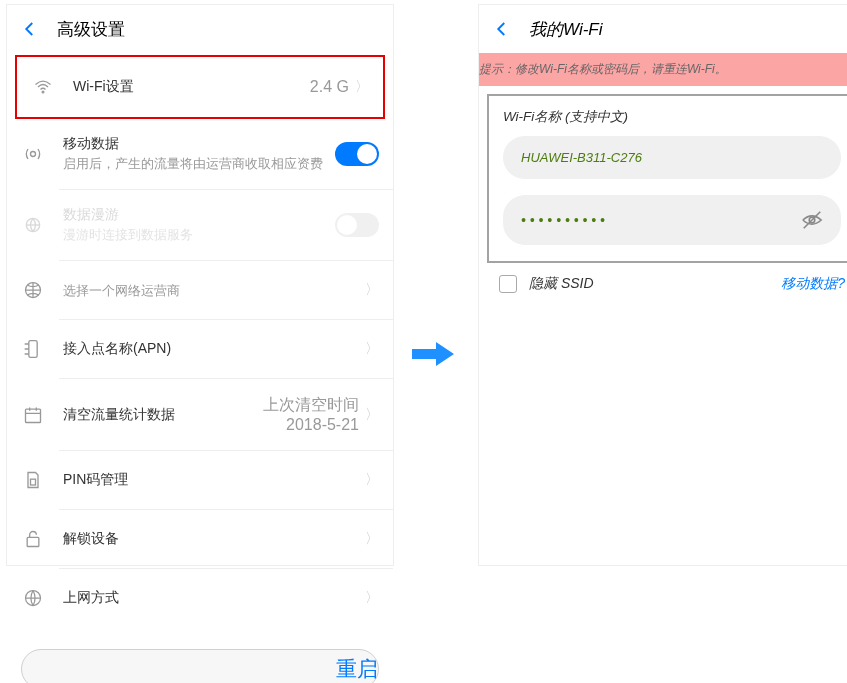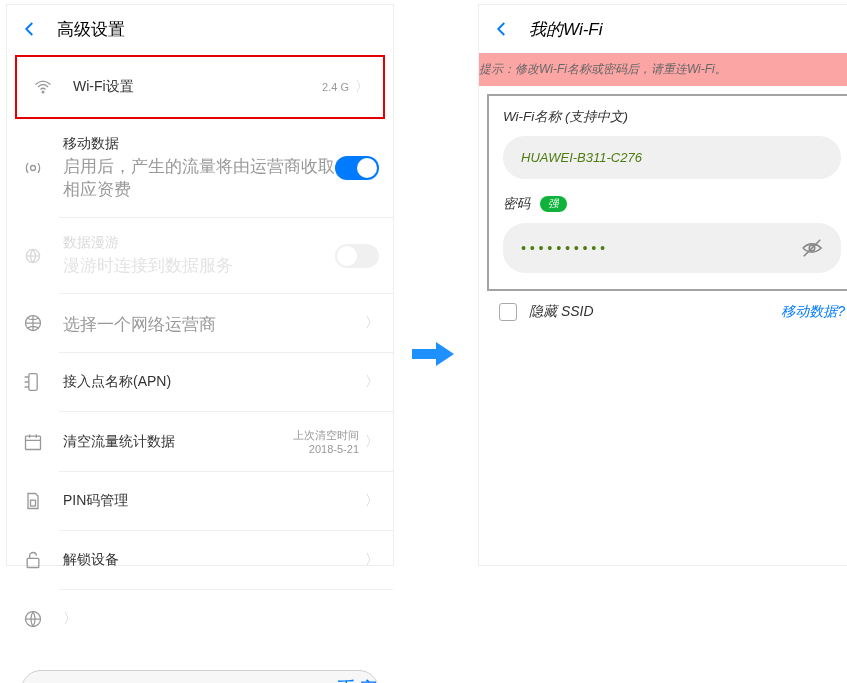--- a/index.html
+++ b/index.html
@@ -56,22 +56,22 @@
       width: 24px;
       color: #999;
       margin-right: 18px;
       flex-shrink: 0;
       display: flex;
       align-items: center;
       justify-content: center;
     }
     .list-item .content { flex: 1; }
     .item-title { font-size: 14px; color: #333; }
-    .item-sub { font-size: 17px; color: #999; margin-top: 2px; }
-    .right-val { font-size: 11px; color: #999; margin-right: 6px; text-align: right; }
+    .item-sub { font-size: 13px; color: #999; margin-top: 2px; }
+    .right-val { font-size: 16px; color: #999; margin-right: 6px; text-align: right; }
     .chevron { color: #ccc; font-size: 14px; }
     
     .divider {
       height: 1px;
       background: #eee;
       margin-left: 52px;
     }
     
     .toggle { width: 44px; height: 24px; border-radius: 12px; position: relative; }
     .toggle-on { background: #007aff; }
@@ -296,20 +296,23 @@
   </div>
   <div class="divider"></div>
 
   <div class="list-item">
     <div class="icon-wrap">
       <svg width="20" height="20" viewBox="0 0 24 24" fill="none" stroke="#999" stroke-width="1.5">
           <circle cx="12" cy="12" r="9"></circle>
           <path d="M3 12 H21 M12 3 Q17 12 12 21 M12 3 Q7 12 12 21"></path>
         </svg>
     </div>
+    <div class="content">
+        <div class="item-title">上网方式</div>
+      </div>
     <span class="chevron">〉</span>
   </div>
 
   <div class="restart-btn">
     <span>重启</span>
   </div>
 </div>
 
 <div class="arrow-indicator">
   <svg width="42" height="28" viewBox="0 0 42 28">
@@ -328,24 +331,20 @@
   </div>
 
   <div class="hint-bar">提示：修改Wi-Fi名称或密码后，请重连Wi-Fi。</div>
 
   <div class="form-area">
     <div class="form-label">Wi-Fi名称 (支持中文)</div>
     <div class="input-field">
       <span class="val">HUAWEI-B311-C276</span>
     </div>
 
-    <div class="form-label">
-      <span>密码</span>
-      <span class="pill-strong">强</span>
-    </div>
     <div class="input-field" style="margin-bottom:8px;">
       <span class="val password-dots">• • • • • • • • • •</span>
       <span class="eye-icon">
         <svg width="22" height="22" viewBox="0 0 24 24" fill="none" stroke="#888" stroke-width="1.8">
             <path d="M2 12 Q12 3 22 12 Q12 21 2 12"></path>
             <circle cx="12" cy="12" r="3"></circle>
             <path d="M3 21 L21 3"></path>
           </svg>
       </span>
     </div>

